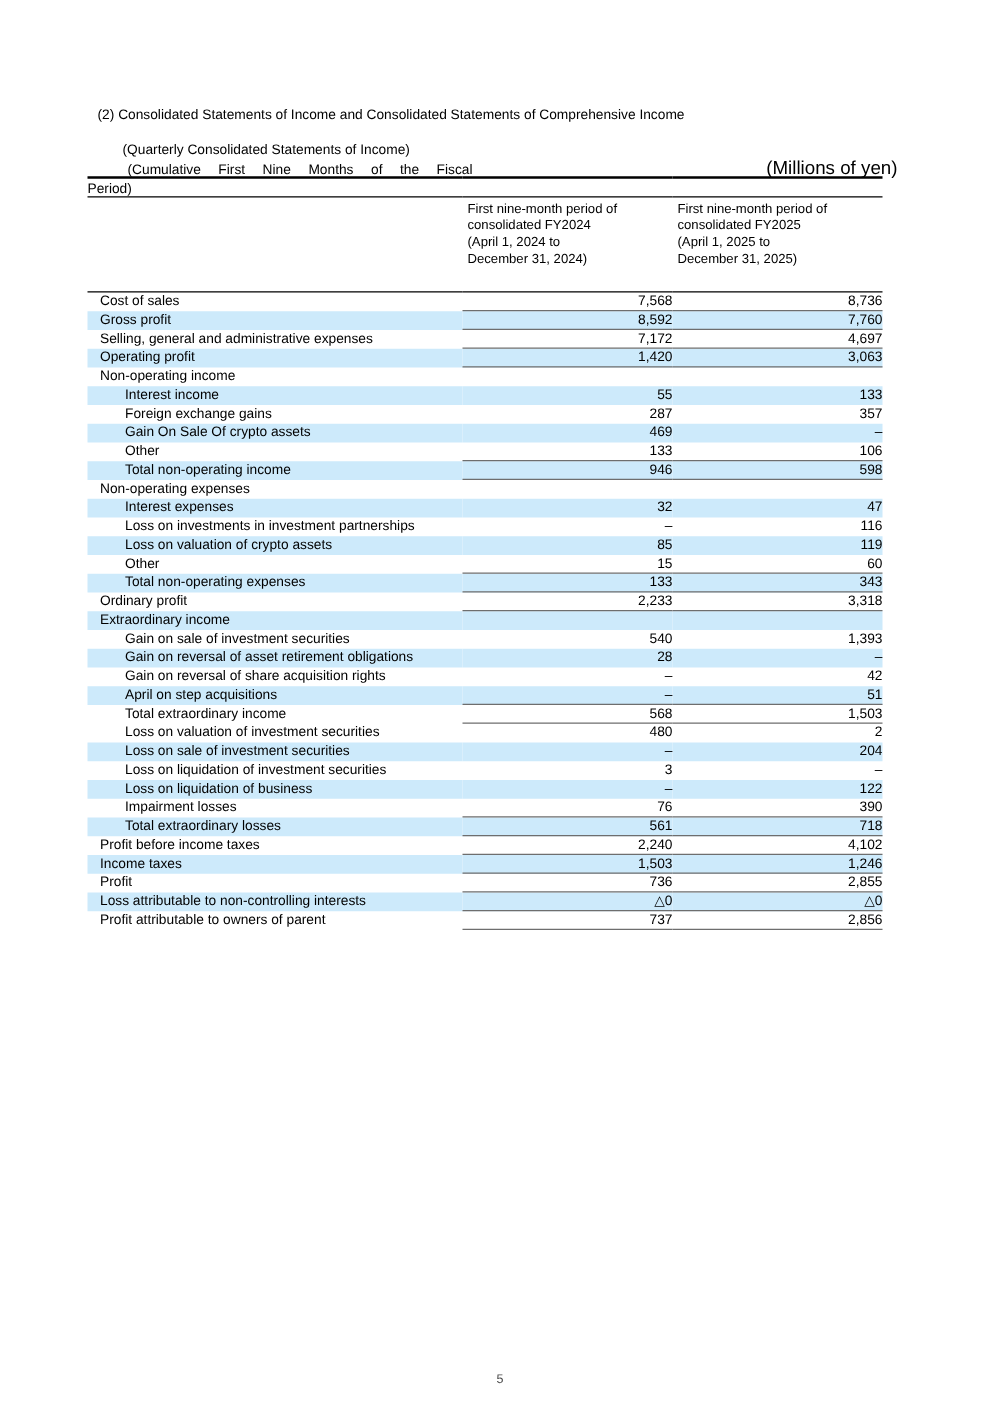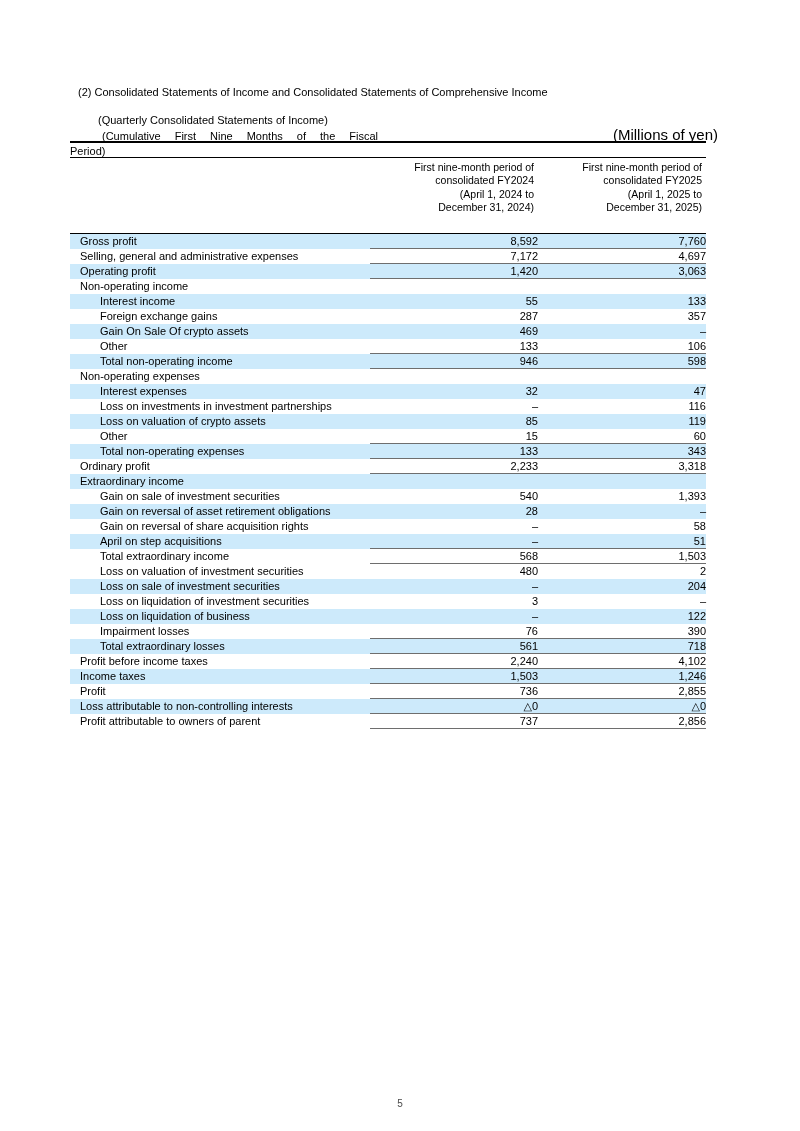--- a/index.html
+++ b/index.html
@@ -104,21 +104,21 @@
     border-bottom: 1px solid #000;
     line-height: 0;
     font-size: 0;
   }
   .rule-top td > div { height: 2px; font-size: 0; line-height: 0; }
 
   
   .hdr th {
     font-size: 10.5px;
     line-height: 13.5px;
-    text-align: right;
+    text-align: left;
     padding: 3px 4px 4px 4px;
     vertical-align: top;
   }
   .hdr th.h-blank { border: none; }
   .hdr-underline td {
     height: 0;
     border-bottom: 1.6px solid #000;
     font-size: 0;
     line-height: 0;
     padding: 0;
@@ -202,20 +202,25 @@
           <span>consolidated FY2025</span><br>
           <span>(April 1, 2025 to</span><br>
           <span>December 31, 2025)</span>
         </th>
       </tr>
       <tr class="hdr-underline">
         <td colspan="3"></td>
       </tr>
     </thead>
     <tbody id="table-body">
+        <tr>
+          <td class="lbl ind1">Cost of sales</td>
+          <td class="num sub-line">7,568</td>
+          <td class="num sub-line">8,736</td>
+        </tr>
         <tr class="hl">
           <td class="lbl ind1">Gross profit</td>
           <td class="num tot-line">8,592</td>
           <td class="num tot-line">7,760</td>
         </tr>
         <tr>
           <td class="lbl ind1">Selling, general and administrative expenses</td>
           <td class="num sub-line">7,172</td>
           <td class="num sub-line">4,697</td>
         </tr>
@@ -300,21 +305,21 @@
           <td class="num">1,393</td>
         </tr>
         <tr class="hl">
           <td class="lbl ind2">Gain on reversal of asset retirement obligations</td>
           <td class="num">28</td>
           <td class="num">–</td>
         </tr>
         <tr>
           <td class="lbl ind2">Gain on reversal of share acquisition rights</td>
           <td class="num">–</td>
-          <td class="num">58</td>
+          <td class="num">42</td>
         </tr>
         <tr class="hl">
           <td class="lbl ind2">April on step acquisitions</td>
           <td class="num sub-line">–</td>
           <td class="num sub-line">51</td>
         </tr>
         <tr>
           <td class="lbl ind2">Total extraordinary income</td>
           <td class="num tot-line">568</td>
           <td class="num tot-line">1,503</td>

